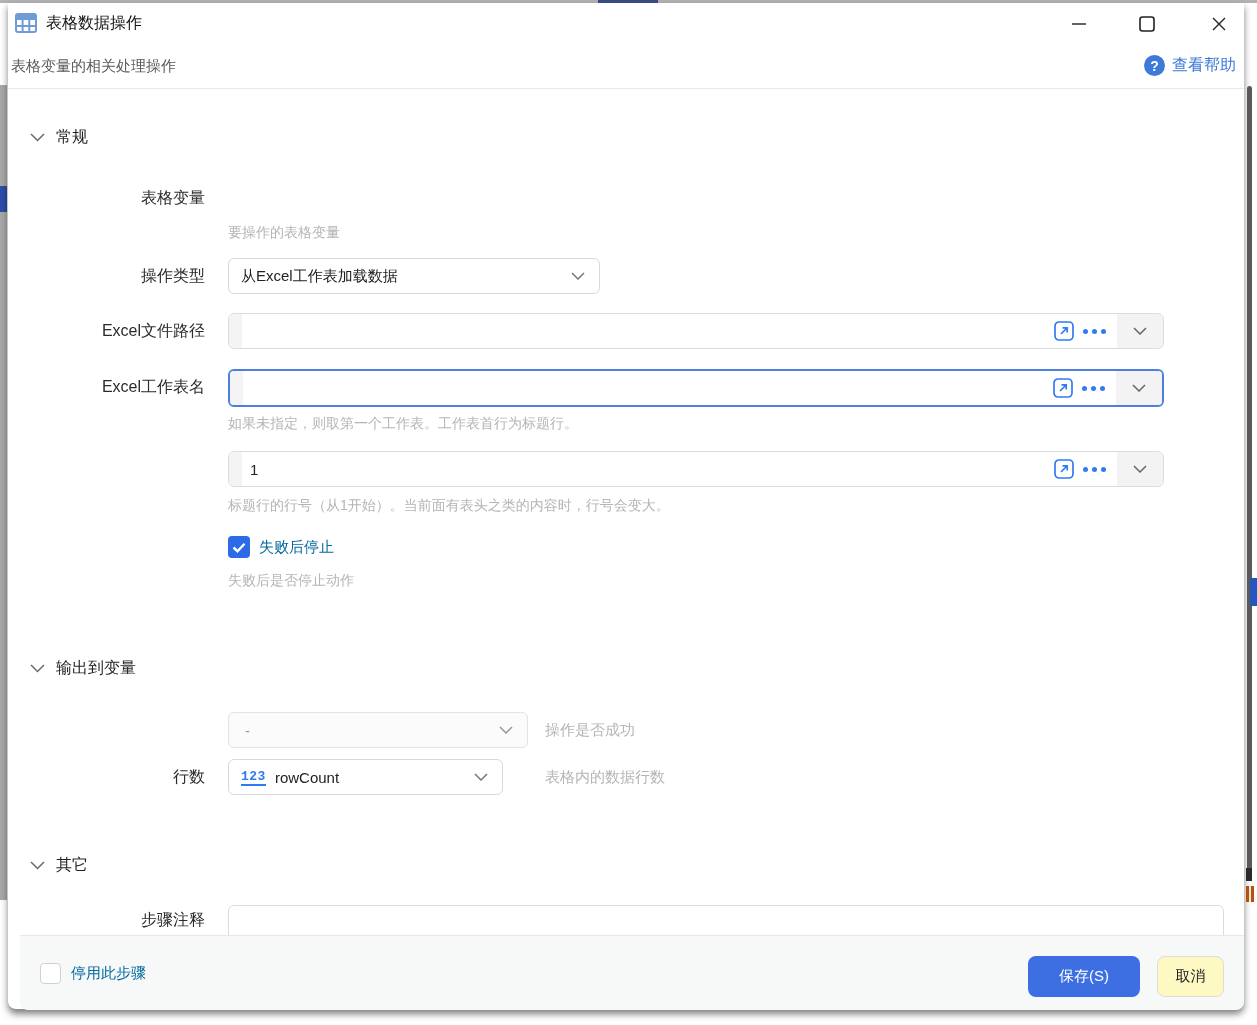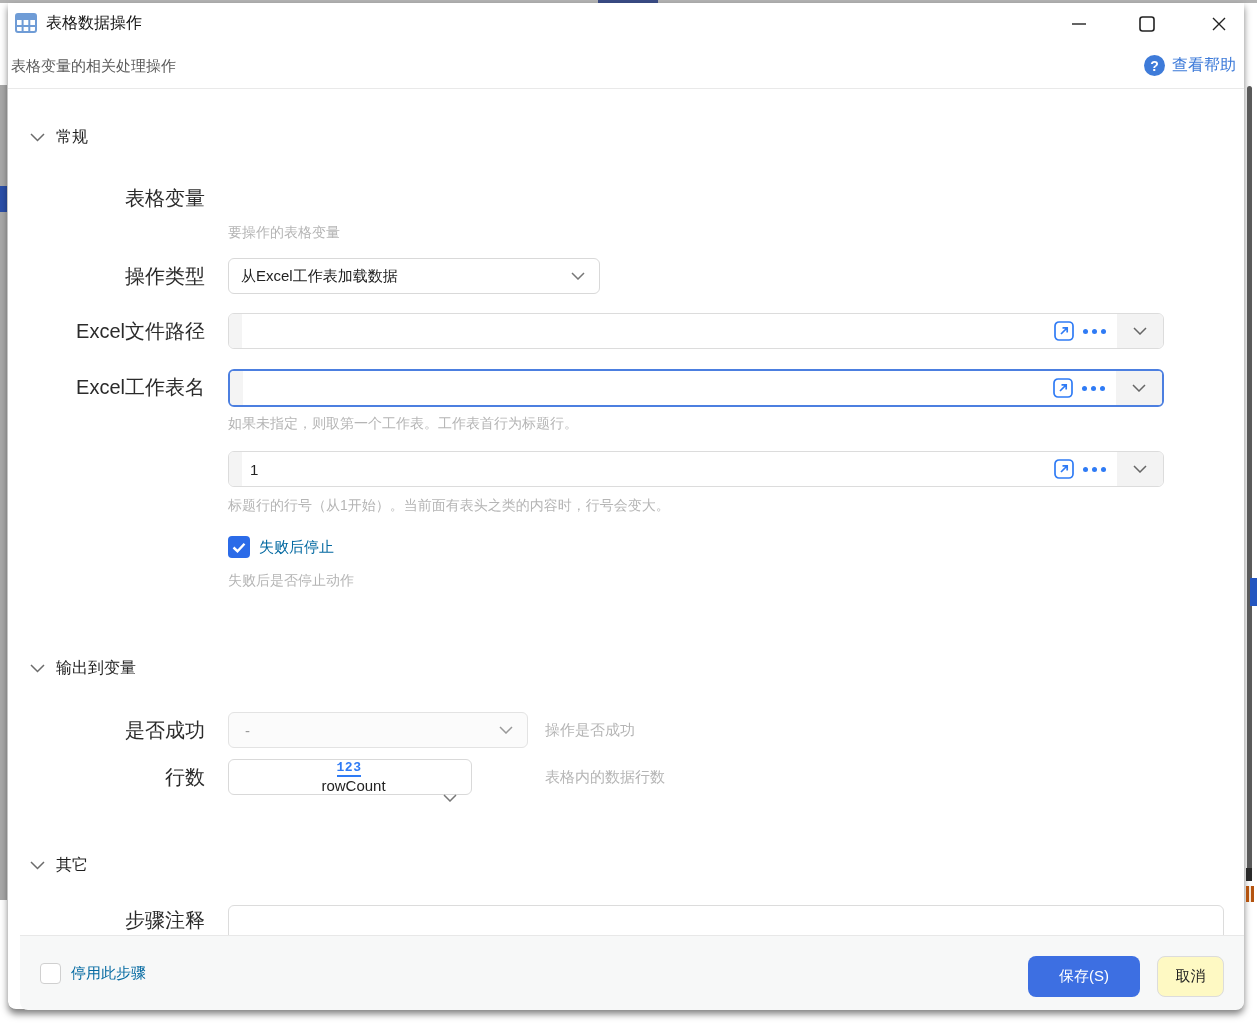--- a/index.html
+++ b/index.html
@@ -50,36 +50,36 @@
   .content-divider { position:absolute; left:0; right:0; top:85px; height:1px; background:#e9e9e9; }
 
   
   .section-hd { position:absolute; left:22px; display:flex; align-items:center; gap:11px; cursor:pointer; }
   .section-hd .sec-title { font-size:16px; font-weight:normal; color:#1f1f1f; }
   .sec-general { top:124px; }
   .sec-output  { top:655px; }
   .sec-other   { top:852px; }
 
   
-  .f-label { position:absolute; left:0; width:197px; text-align:right; font-size:20px;
+  .f-label { position:absolute; left:0; width:197px; text-align:right; font-size:16px;
              color:#2b2b2b; line-height:36px; white-space:nowrap; }
   .hint { position:absolute; left:220px; font-size:14px; color:#b5b5b5; line-height:20px; }
   .side-hint { position:absolute; left:537px; font-size:15px; color:#b5b5b5; line-height:36px; }
 
   
   .sel { position:absolute; left:220px; height:36px; background:#fff; border:1px solid #d9d9d9;
          border-radius:6px; display:flex; align-items:center; padding:0 14px 0 12px; cursor:pointer; }
   .sel .sel-text { font-size:15px; color:#222; margin-left:9px; }
   .sel .chev { margin-left:auto; display:flex; }
   .sel-table-var { top:177px; width:372px; }
   .sel-op-type   { top:255px; width:372px; }
   .sel-op-type .sel-text { margin-left:0; }
   .sel-success   { top:709px; width:300px; background:#fbfbfb; border-color:#e3e3e3; }
   .sel-success .sel-text { margin-left:4px; color:#9a9a9a; }
-  .sel-row-count { top:756px; width:244px;flex-direction:column; }
+  .sel-row-count { top:756px; width:275px; }
   .num-icon { font-size:13px; font-weight:bold; color:#2f7bf5; border-bottom:2px solid #2f7bf5;
               line-height:15px; letter-spacing:0.5px; font-family:"Liberation Mono","DejaVu Sans Mono",monospace; }
 
   
   .vinput { position:absolute; left:220px; width:936px; height:36px; background:#fff;
             border:1px solid #dcdcdc; border-radius:6px; display:flex; align-items:center;
             overflow:hidden; }
   .vinput.focused { border:2px solid #4c7fe0; height:38px; }
   .inp-excel-path { top:310px; }
   .inp-excel-sheet { top:366px; }
@@ -267,21 +267,20 @@
     </div>
     <div class="hint" style="top:567px">失败后是否停止动作</div>
 
     <div class="section-hd sec-output">
       <svg width="15" height="9">
         <polyline points="1,1 7.5,7.5 14,1" fill="none" stroke="#6b6b6b" stroke-width="1.5"></polyline>
       </svg>
       <span class="sec-title">输出到变量</span>
     </div>
 
-    <div class="f-label" style="top:709px">是否成功</div>
     <div class="sel sel-success">
       <span class="sel-text">-</span>
       <span class="chev">
         <svg width="14" height="8">
             <polyline points="1,1 7,7 13,1" fill="none" stroke="#999" stroke-width="1.5"></polyline>
           </svg>
       </span>
     </div>
     <div class="side-hint" style="top:709px">操作是否成功</div>
 

